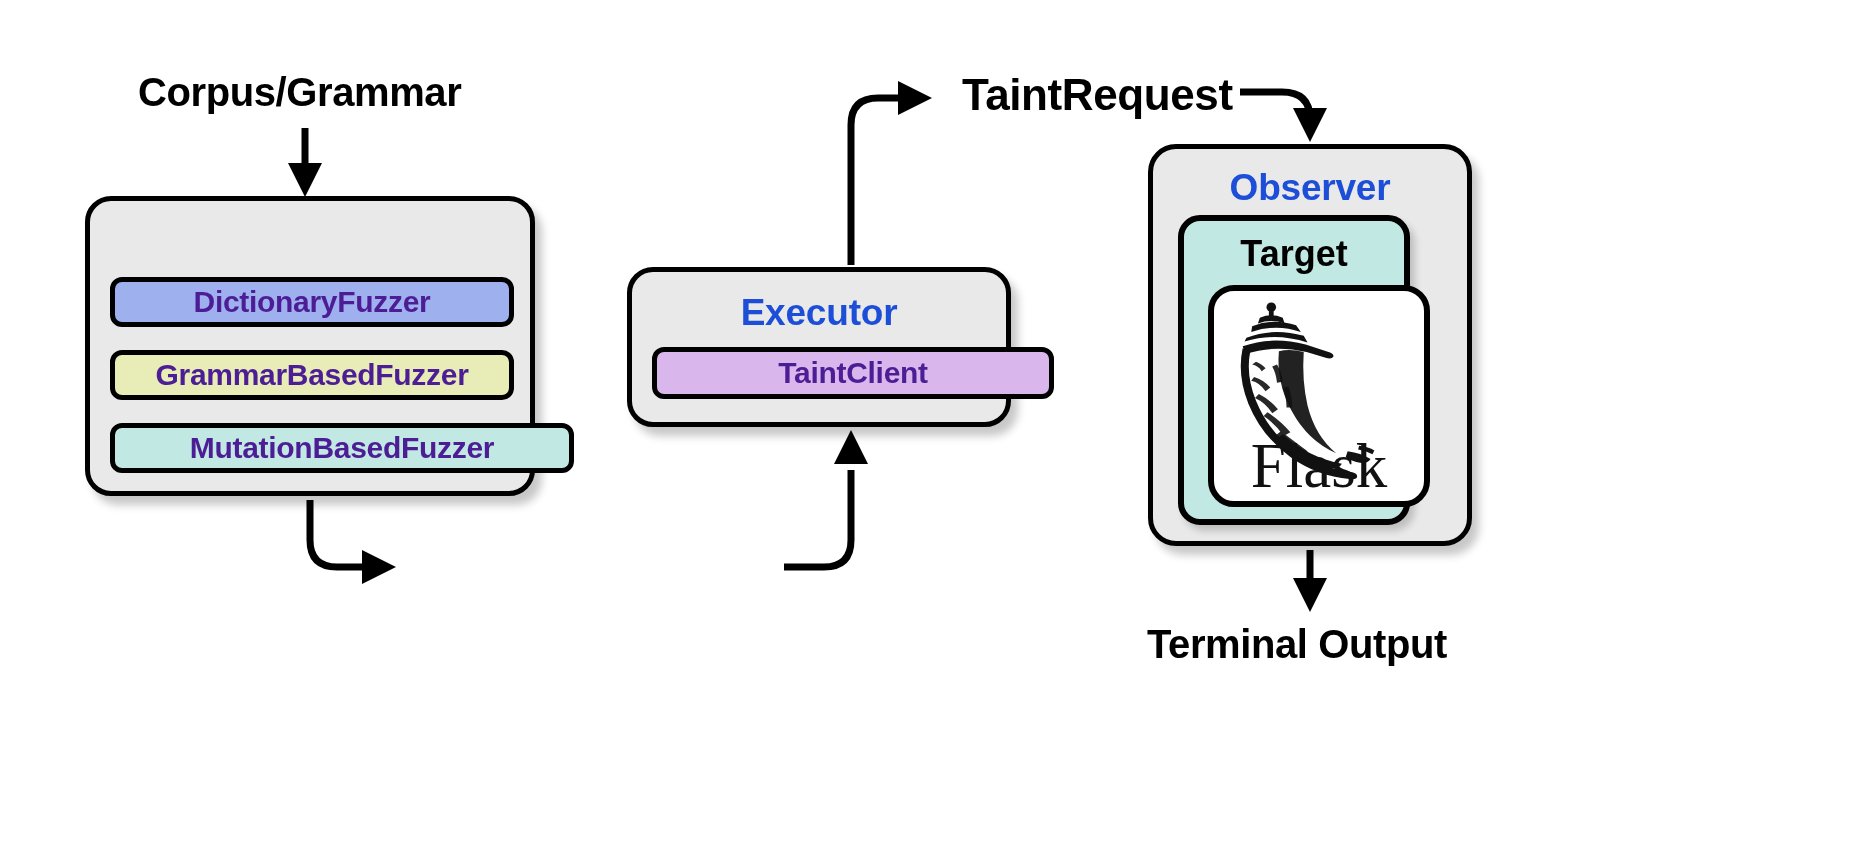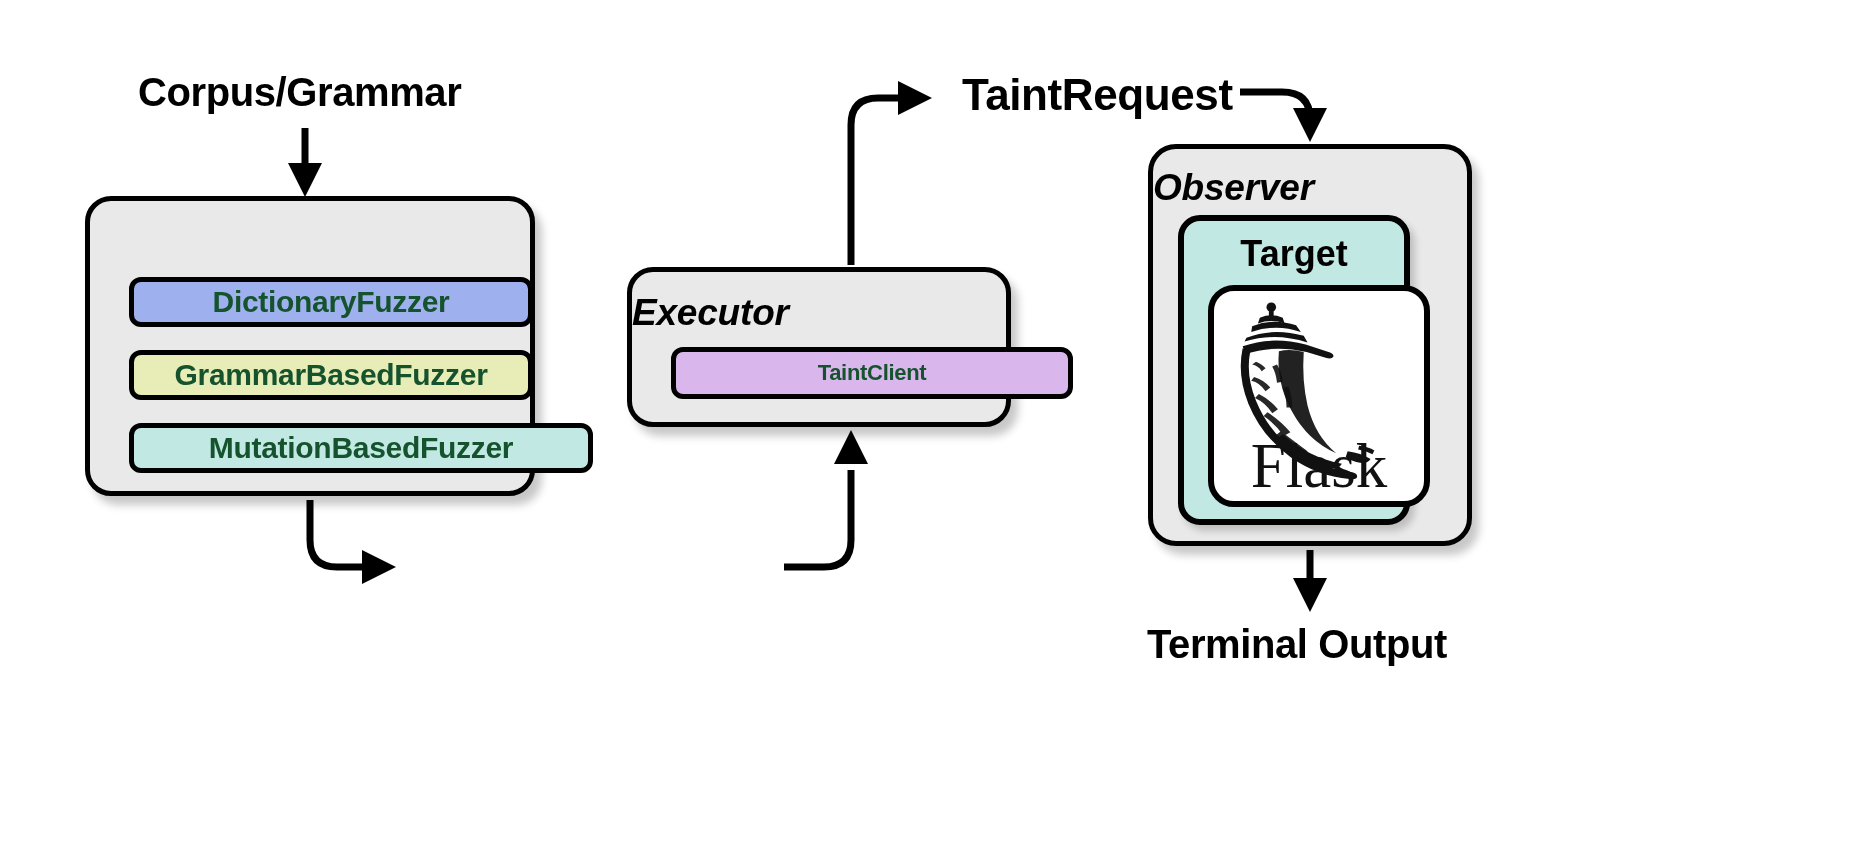--- a/index.html
+++ b/index.html
@@ -16,37 +16,36 @@
     position:absolute;
     box-sizing:border-box;
     border:5px solid #000;
     border-radius:26px;
     background:#e9e9e9;
     box-shadow:7px 9px 9px rgba(0,0,0,0.22);
   }
   .node > .title{
     position:absolute;
     left:0;right:0;
+    text-align:center;
     font-weight:bold;
-    color:#000000;
+    color:#1d4ed8;
     letter-spacing:-0.2px;
-    font-style:italic;
   }
   .chip{
     position:absolute;
     box-sizing:border-box;
     border:5px solid #000;
     border-radius:12px;
     display:flex;
     align-items:center;
     justify-content:center;
     font-weight:bold;
-    color:#14532d;
+    color:#4c1d95;
     letter-spacing:-0.3px;
-    margin-left:19px;
   }
 
   
   .flabel{
     position:absolute;
     font-weight:bold;
     color:#000;
     white-space:nowrap;
     letter-spacing:-0.4px;
   }
@@ -58,21 +57,21 @@
 
   
   #fuzzer{left:85px;top:196px;width:450px;height:300px;}
   #fuzzer .title{top:20px;font-size:37px;}
   #fz-dict   {left:20px;top:76px; width:404px;height:50px;background:#9fb0ef;font-size:30px;}
   #fz-gram   {left:20px;top:149px;width:404px;height:50px;background:#e8ecb7;font-size:30px;}
   #fz-mut    {left:20px;top:222px;width:464px;height:50px;background:#c2e8e3;font-size:30px;}
 
   #executor{left:627px;top:267px;width:384px;height:160px;}
   #executor .title{top:20px;font-size:37px;}
-  #ex-taint{left:20px;top:75px;width:402px;height:52px;background:#d9b6ec;font-size:22px;}
+  #ex-taint{left:20px;top:75px;width:402px;height:52px;background:#d9b6ec;font-size:30px;}
 
   #harness{left:396px;top:536px;width:388px;height:62px;border-radius:31px;}
   #harness .title{top:13px;font-size:37px;}
 
   #observer{left:1148px;top:144px;width:324px;height:402px;border-radius:28px;}
   #observer .title{top:18px;font-size:37px;}
 
   #target{
     position:absolute;left:25px;top:66px;width:232px;height:310px;
     box-sizing:border-box;border:6px solid #000;border-radius:22px;

